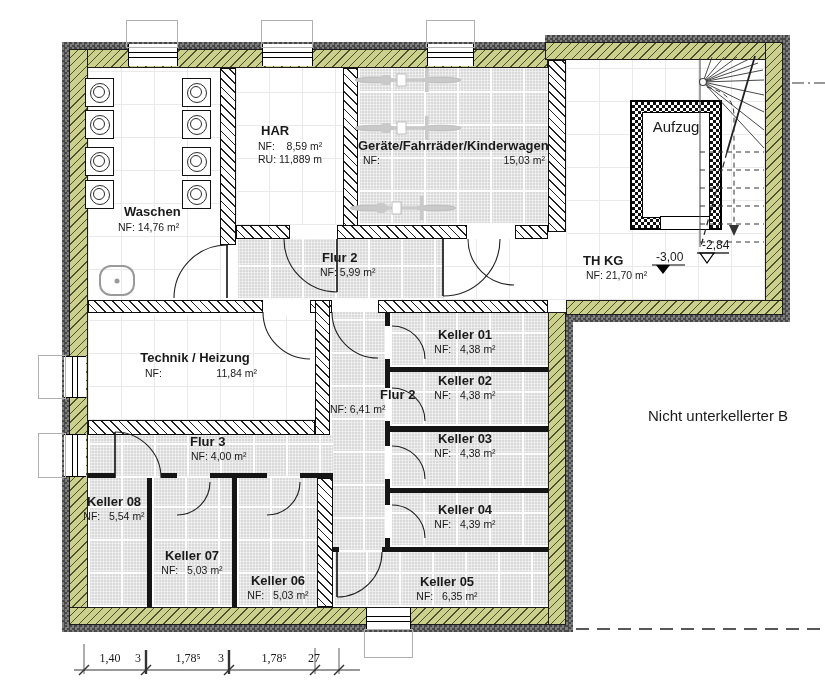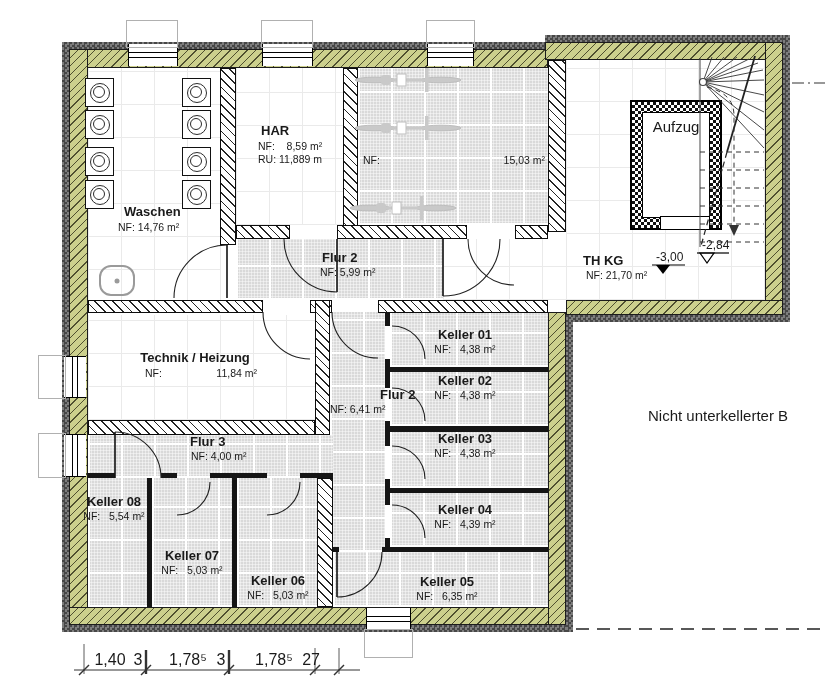--- a/index.html
+++ b/index.html
@@ -39,21 +39,21 @@
       display:flex;align-items:center;justify-content:center;box-sizing:border-box;}
   .wm i{display:block;width:20px;height:20px;border:1.5px solid #2c2c2c;border-radius:50%;box-sizing:border-box;}
   .wm i::after{content:"";display:block;width:12px;height:12px;margin:2.5px;border:1.5px solid #2c2c2c;border-radius:50%;box-sizing:border-box;}
   
   .rname{position:absolute;font-weight:bold;font-size:13px;line-height:14px;white-space:pre;z-index:40;}
   .rsub{position:absolute;font-size:10.5px;line-height:12px;white-space:pre;z-index:40;}
   .ctr{text-align:center;}
   .row2{position:absolute;display:flex;justify-content:space-between;font-size:10.5px;line-height:12px;z-index:40;}
   .annot{position:absolute;font-size:15px;z-index:40;white-space:nowrap;}
   .lvl{position:absolute;font-size:12px;z-index:40;}
-  .dim{position:absolute;font-size:16px;z-index:40;text-align:center;}
+  .dim{position:absolute;font-size:12px;z-index:40;text-align:center;font-family:Liberation Serif, serif;}
   svg{position:absolute;left:0;top:0;z-index:30;}
   .zwall{z-index:10}.zopen{z-index:20}.zfix{z-index:25}
 </style>
 </head>
 <body>
 
 <div id="canvas">
 
   <div class="abs floor-grid" style="left:88px;top:68px;width:133px;height:235px;"></div>
   <div class="abs floor-grid" style="left:236px;top:68px;width:107px;height:157px;"></div>
@@ -282,20 +282,21 @@
     </g>
   </svg>
 
   <div class="rname" style="left:124px;top:205px;">Waschen</div>
   <div class="rsub" style="left:118px;top:221px;">NF: 14,76 m²</div>
 
   <div class="rname" style="left:261px;top:124px;">HAR</div>
   <div class="rsub" style="left:258px;top:140px;">NF:    8,59 m²</div>
   <div class="rsub" style="left:258px;top:153px;">RU: 11,889 m</div>
 
+  <div class="rname ctr" style="left:358px;top:139px;width:190px;">Geräte/Fahrräder/Kinderwagen</div>
   <div class="row2" style="left:363px;top:154px;width:182px;">
     <span>NF:</span>
     <span>15,03 m²</span>
   </div>
 
   <div class="rname" style="left:322px;top:251px;">Flur 2</div>
   <div class="rsub" style="left:320px;top:266px;">NF: 5,99 m²</div>
 
   <div class="rname" style="left:573px;top:254px;margin-left:10px;">TH KG</div>
   <div class="rsub" style="left:571px;top:269px;margin-left:15px;">NF: 21,70 m²</div>

